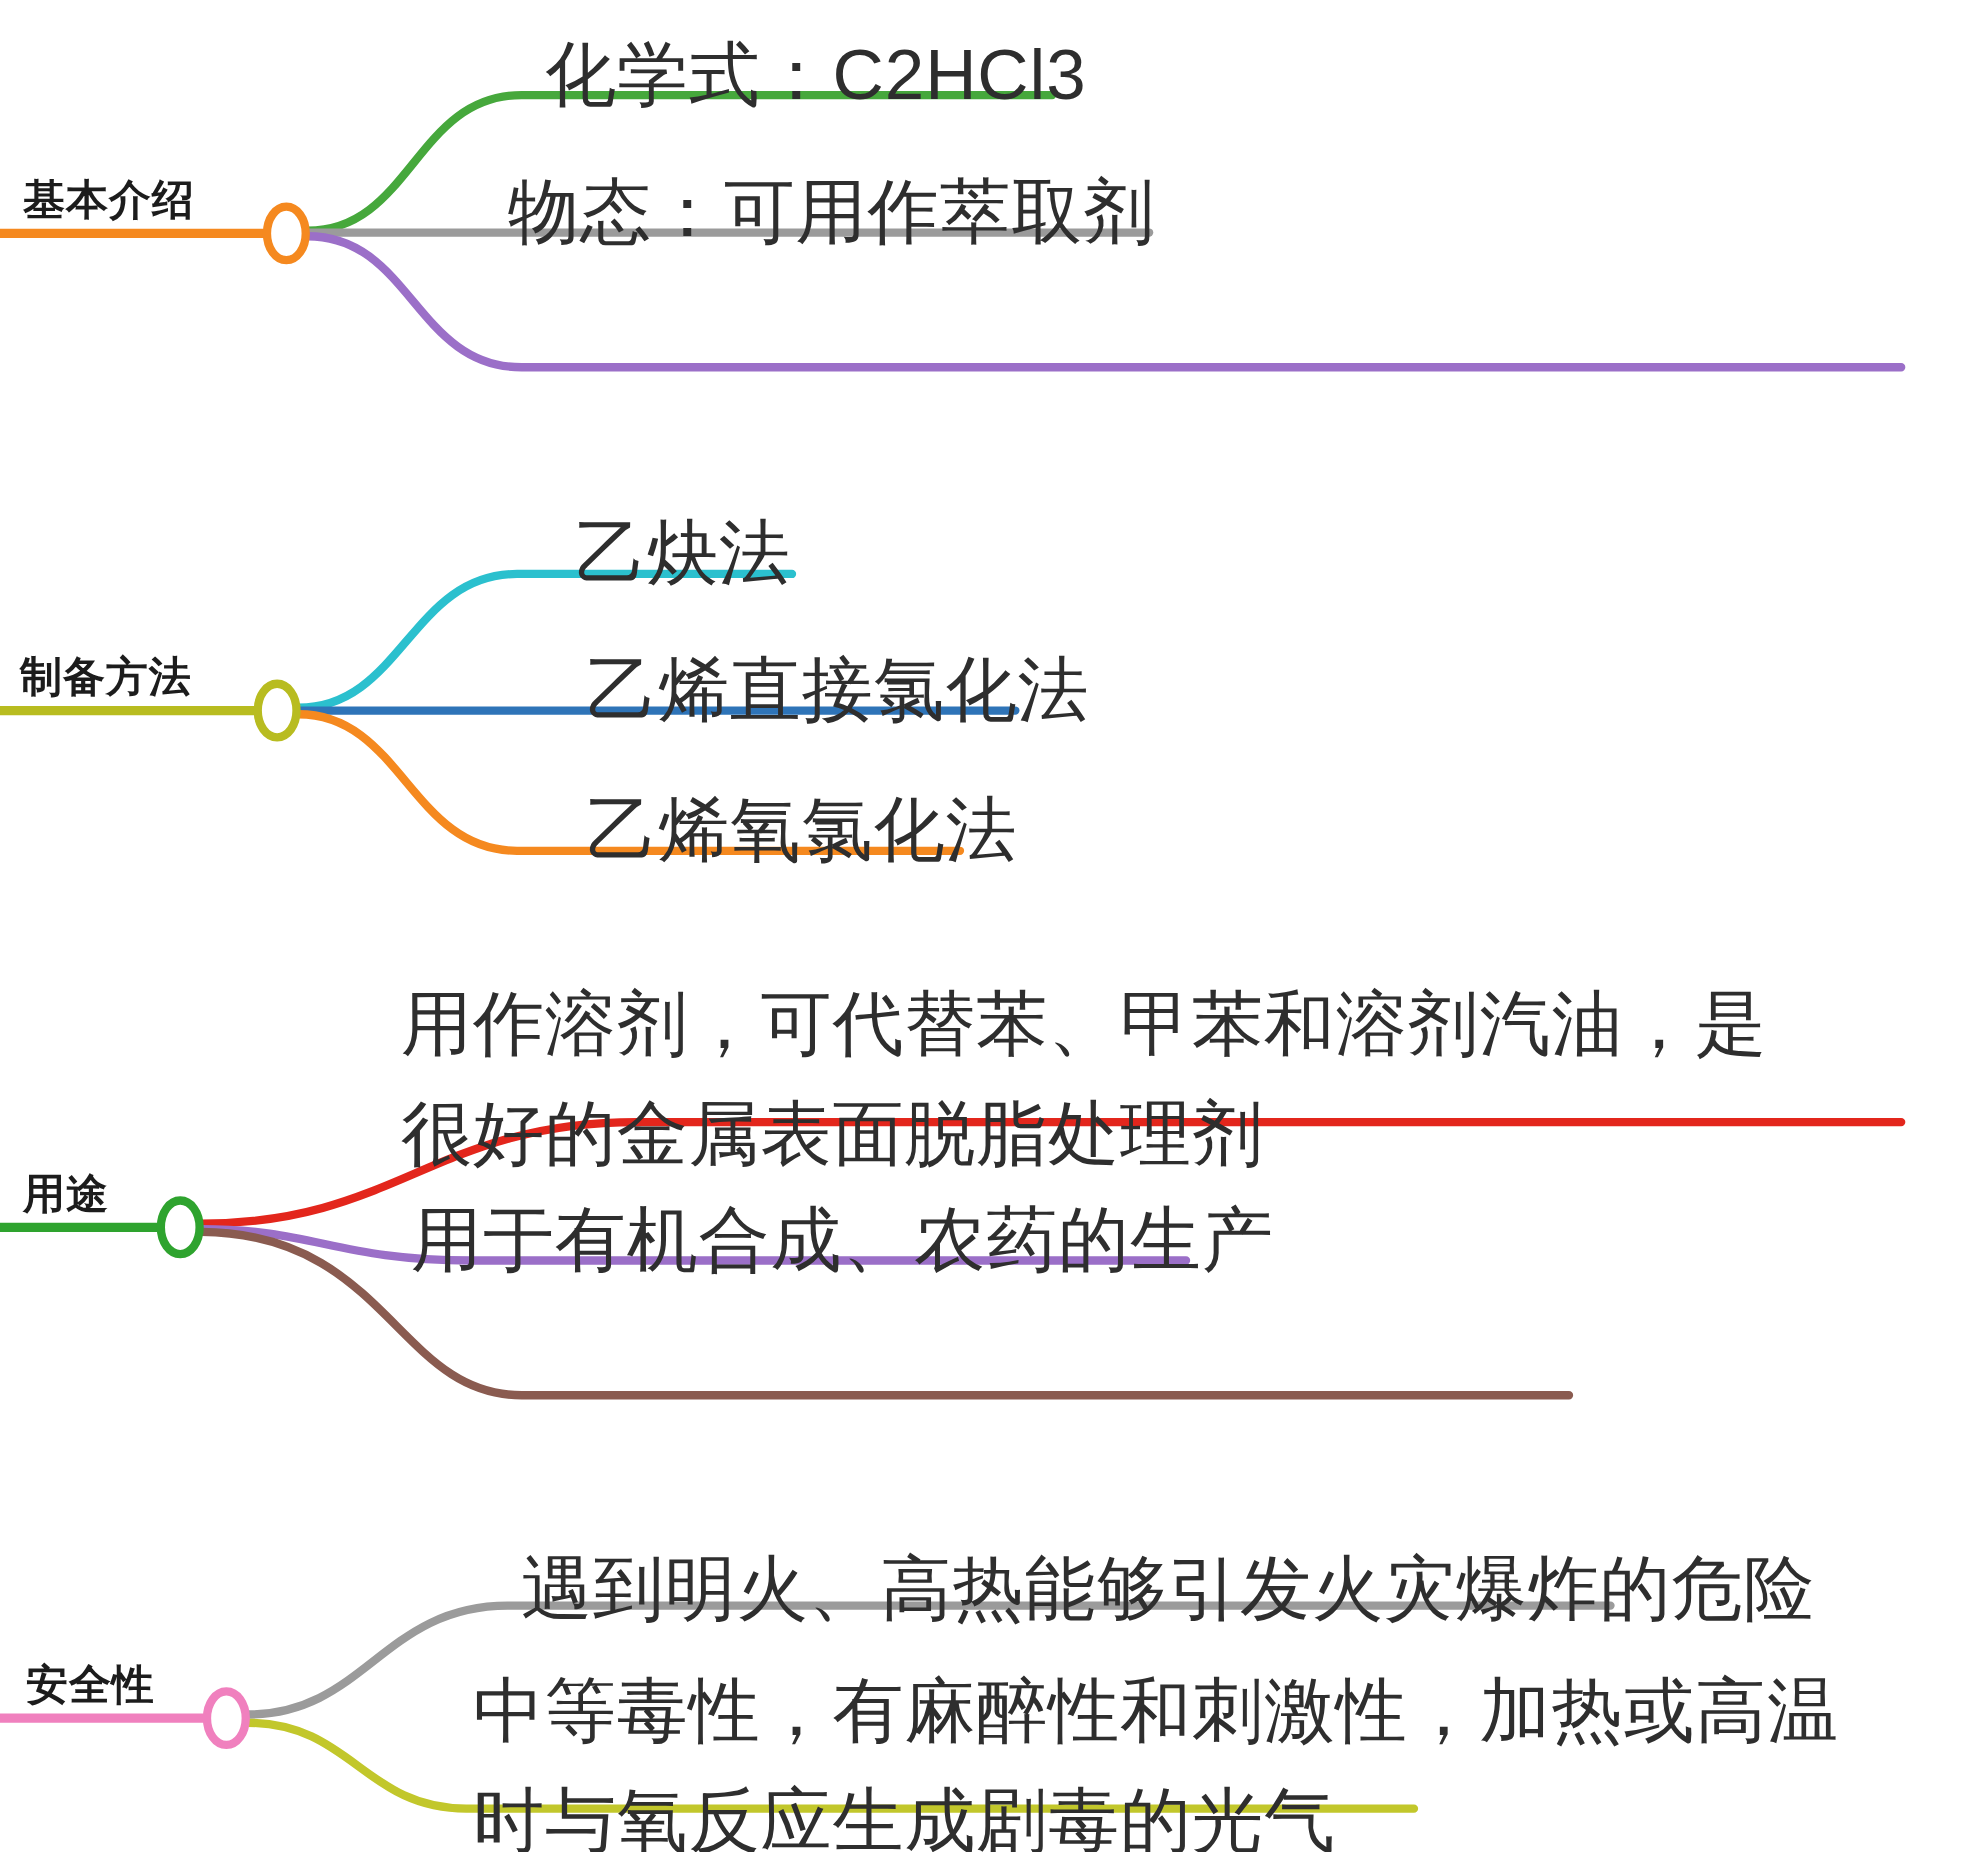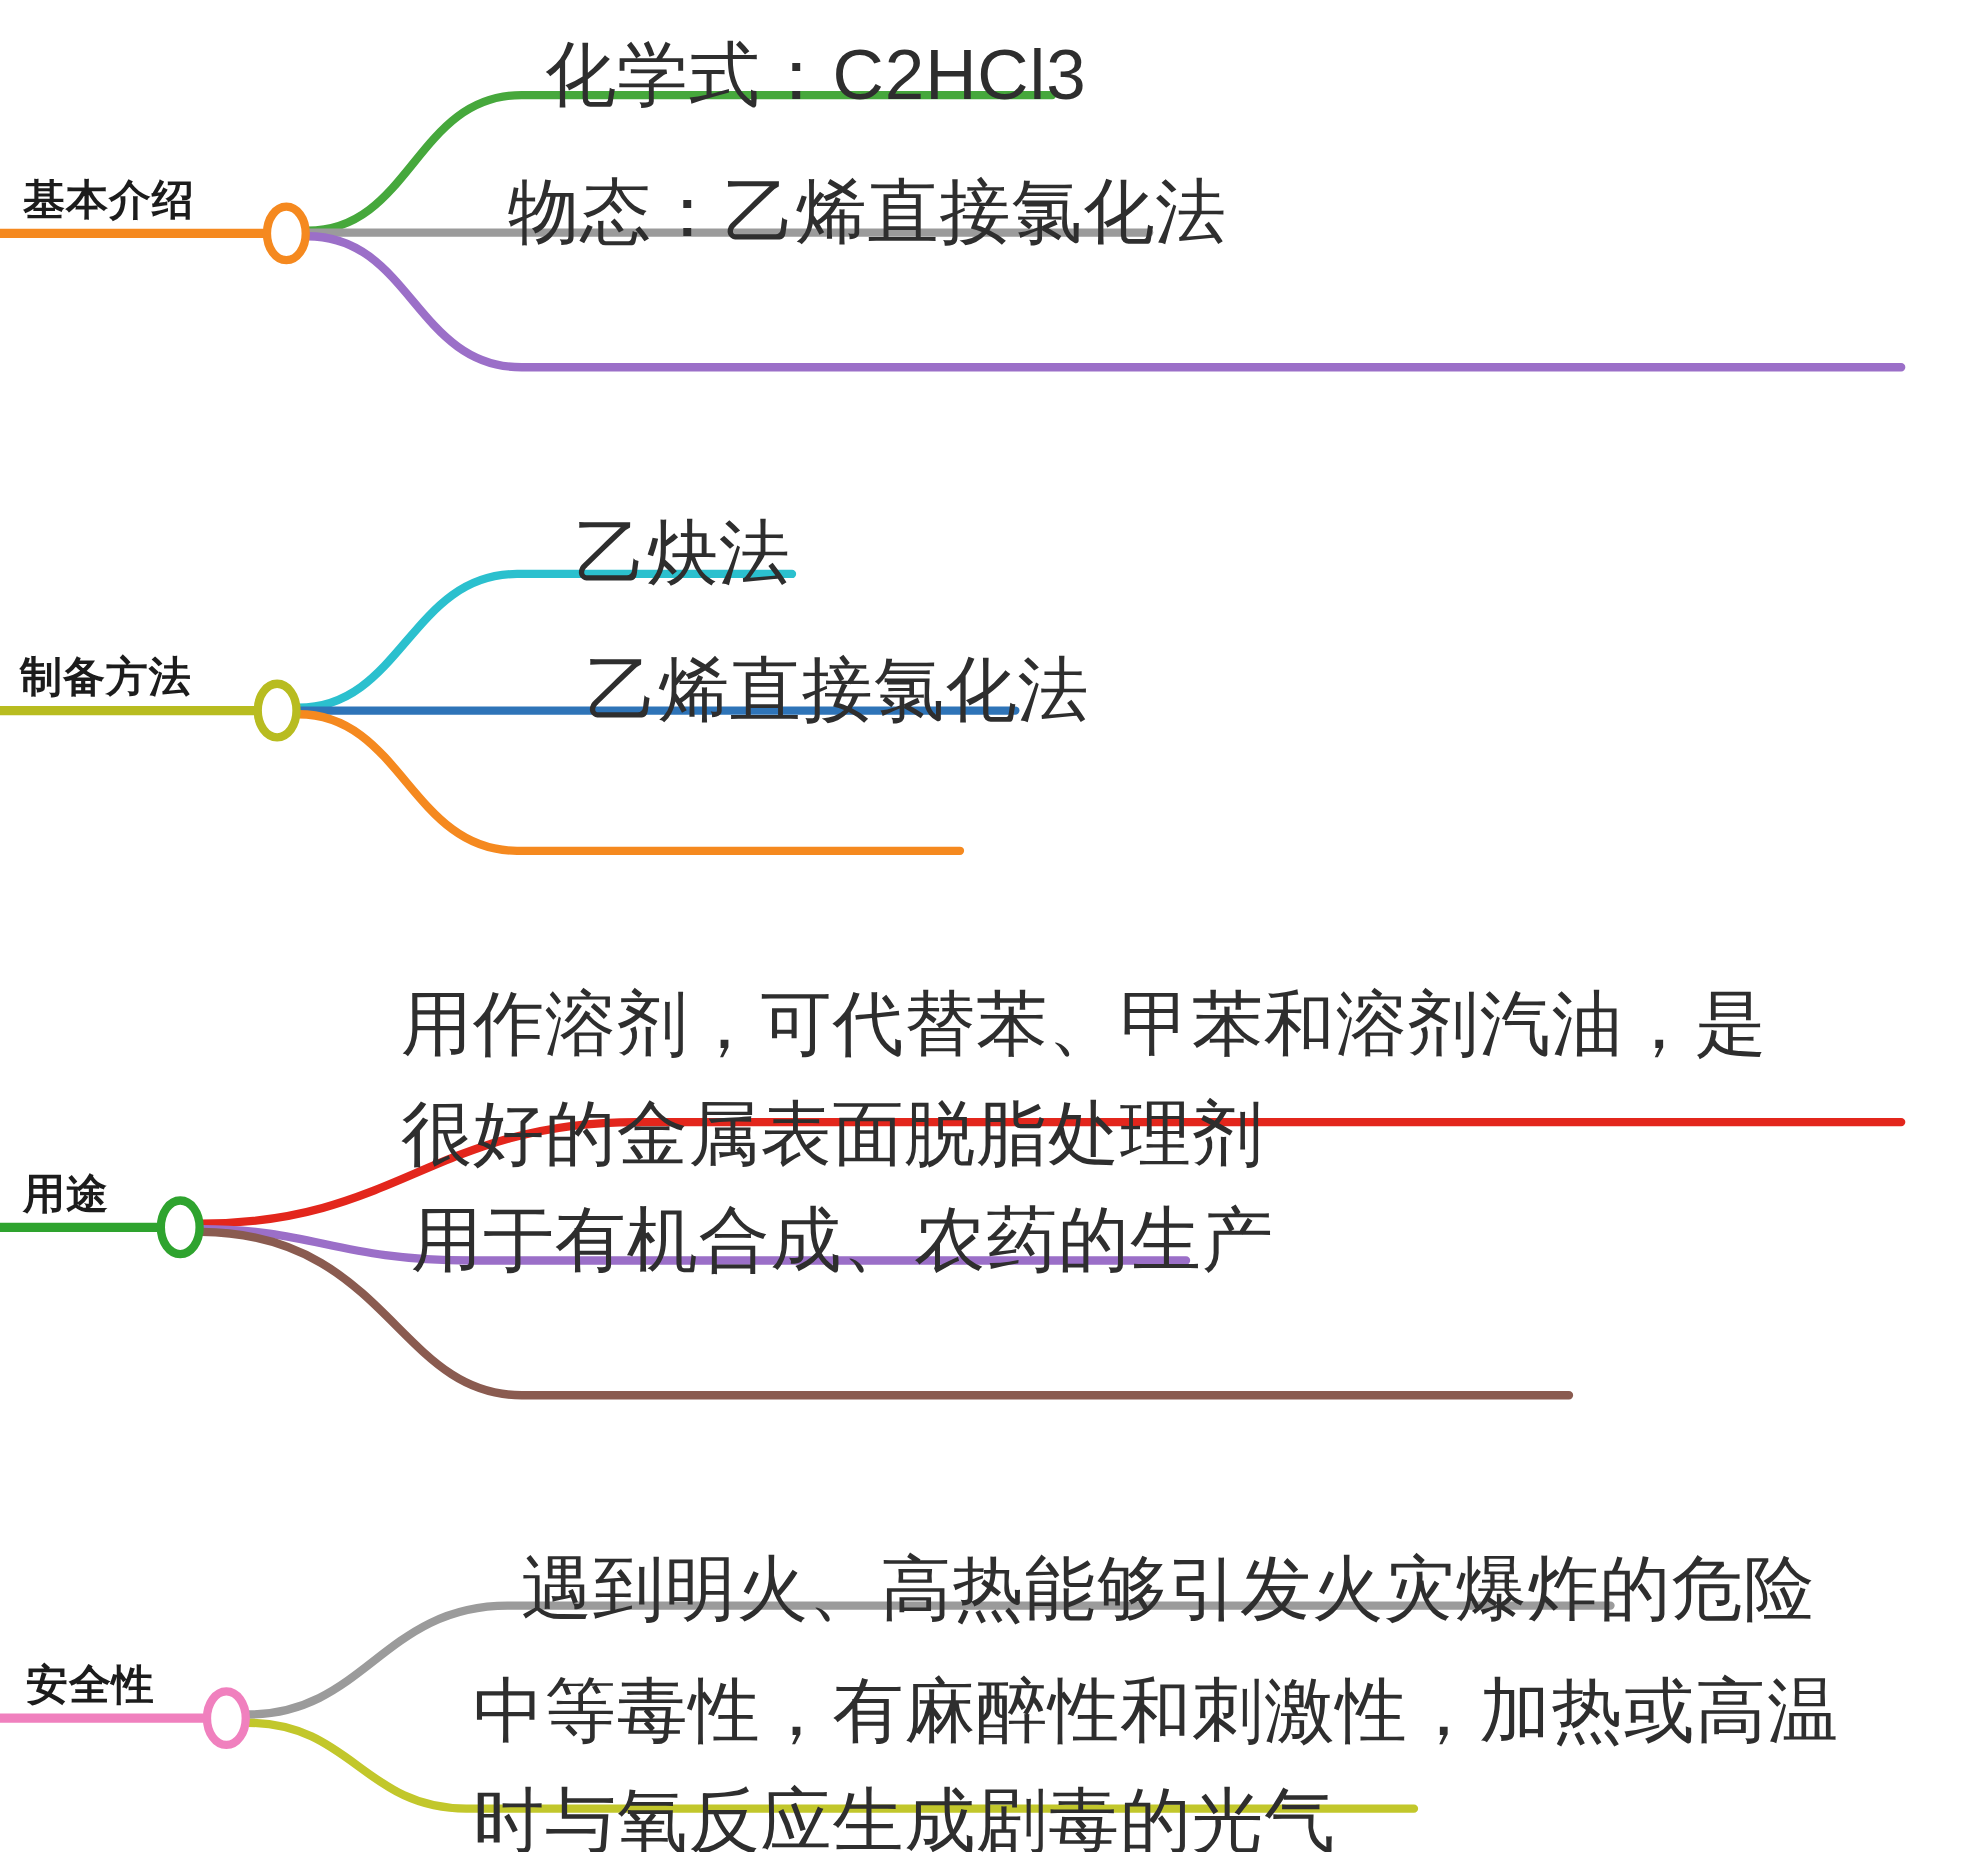--- a/index.html
+++ b/index.html
@@ -60,24 +60,25 @@
     <path d="M 268 1867 C 380 1867 395 1960 505 1960 L 1532 1960" stroke-width="9" stroke-linecap="round" stroke="#C2C72B"></path>
     <ellipse cx="245" cy="1862" rx="21" ry="29" fill="#ffffff" stroke-width="9" stroke="#F080BE"></ellipse>
   </svg>
 
   <div class="branch-label" style="left:23px;top:172px">基本介绍</div>
   <div class="branch-label" style="left:20px;top:649px">制备方法</div>
   <div class="branch-label" style="left:23px;top:1166px">用途</div>
   <div class="branch-label" style="left:26px;top:1657px">安全性</div>
 
   <div class="topic" style="left:545px;top:20px">化学式：C2HCl3</div>
-  <div class="topic" style="left:508px;top:157px">物态：乙烯直接氯化法</div>
+  <div class="topic" style="left:508px;top:157px">物态：可用作萃取剂</div>
 
   <div class="topic" style="left:575px;top:498px">乙炔法</div>
   <div class="topic" style="left:586px;top:635px">乙烯直接氯化法</div>
+  <div class="topic" style="left:586px;top:775px">乙烯氧氯化法</div>
 
   <div class="topic wrap" style="left:401px;top:969px;width:1375px">用作溶剂，可代替苯、甲苯和溶剂汽油，是很好的金属表面脱脂处理剂</div>
   <div class="topic" style="left:411px;top:1185px">用于有机合成、农药的生产</div>
 
   <div class="topic" style="left:521px;top:1534px">遇到明火、高热能够引发火灾爆炸的危险</div>
   <div class="topic wrap" style="left:473px;top:1656px;width:1375px">中等毒性，有麻醉性和刺激性，加热或高温时与氧反应生成剧毒的光气</div>
 
 </div>
 
 

